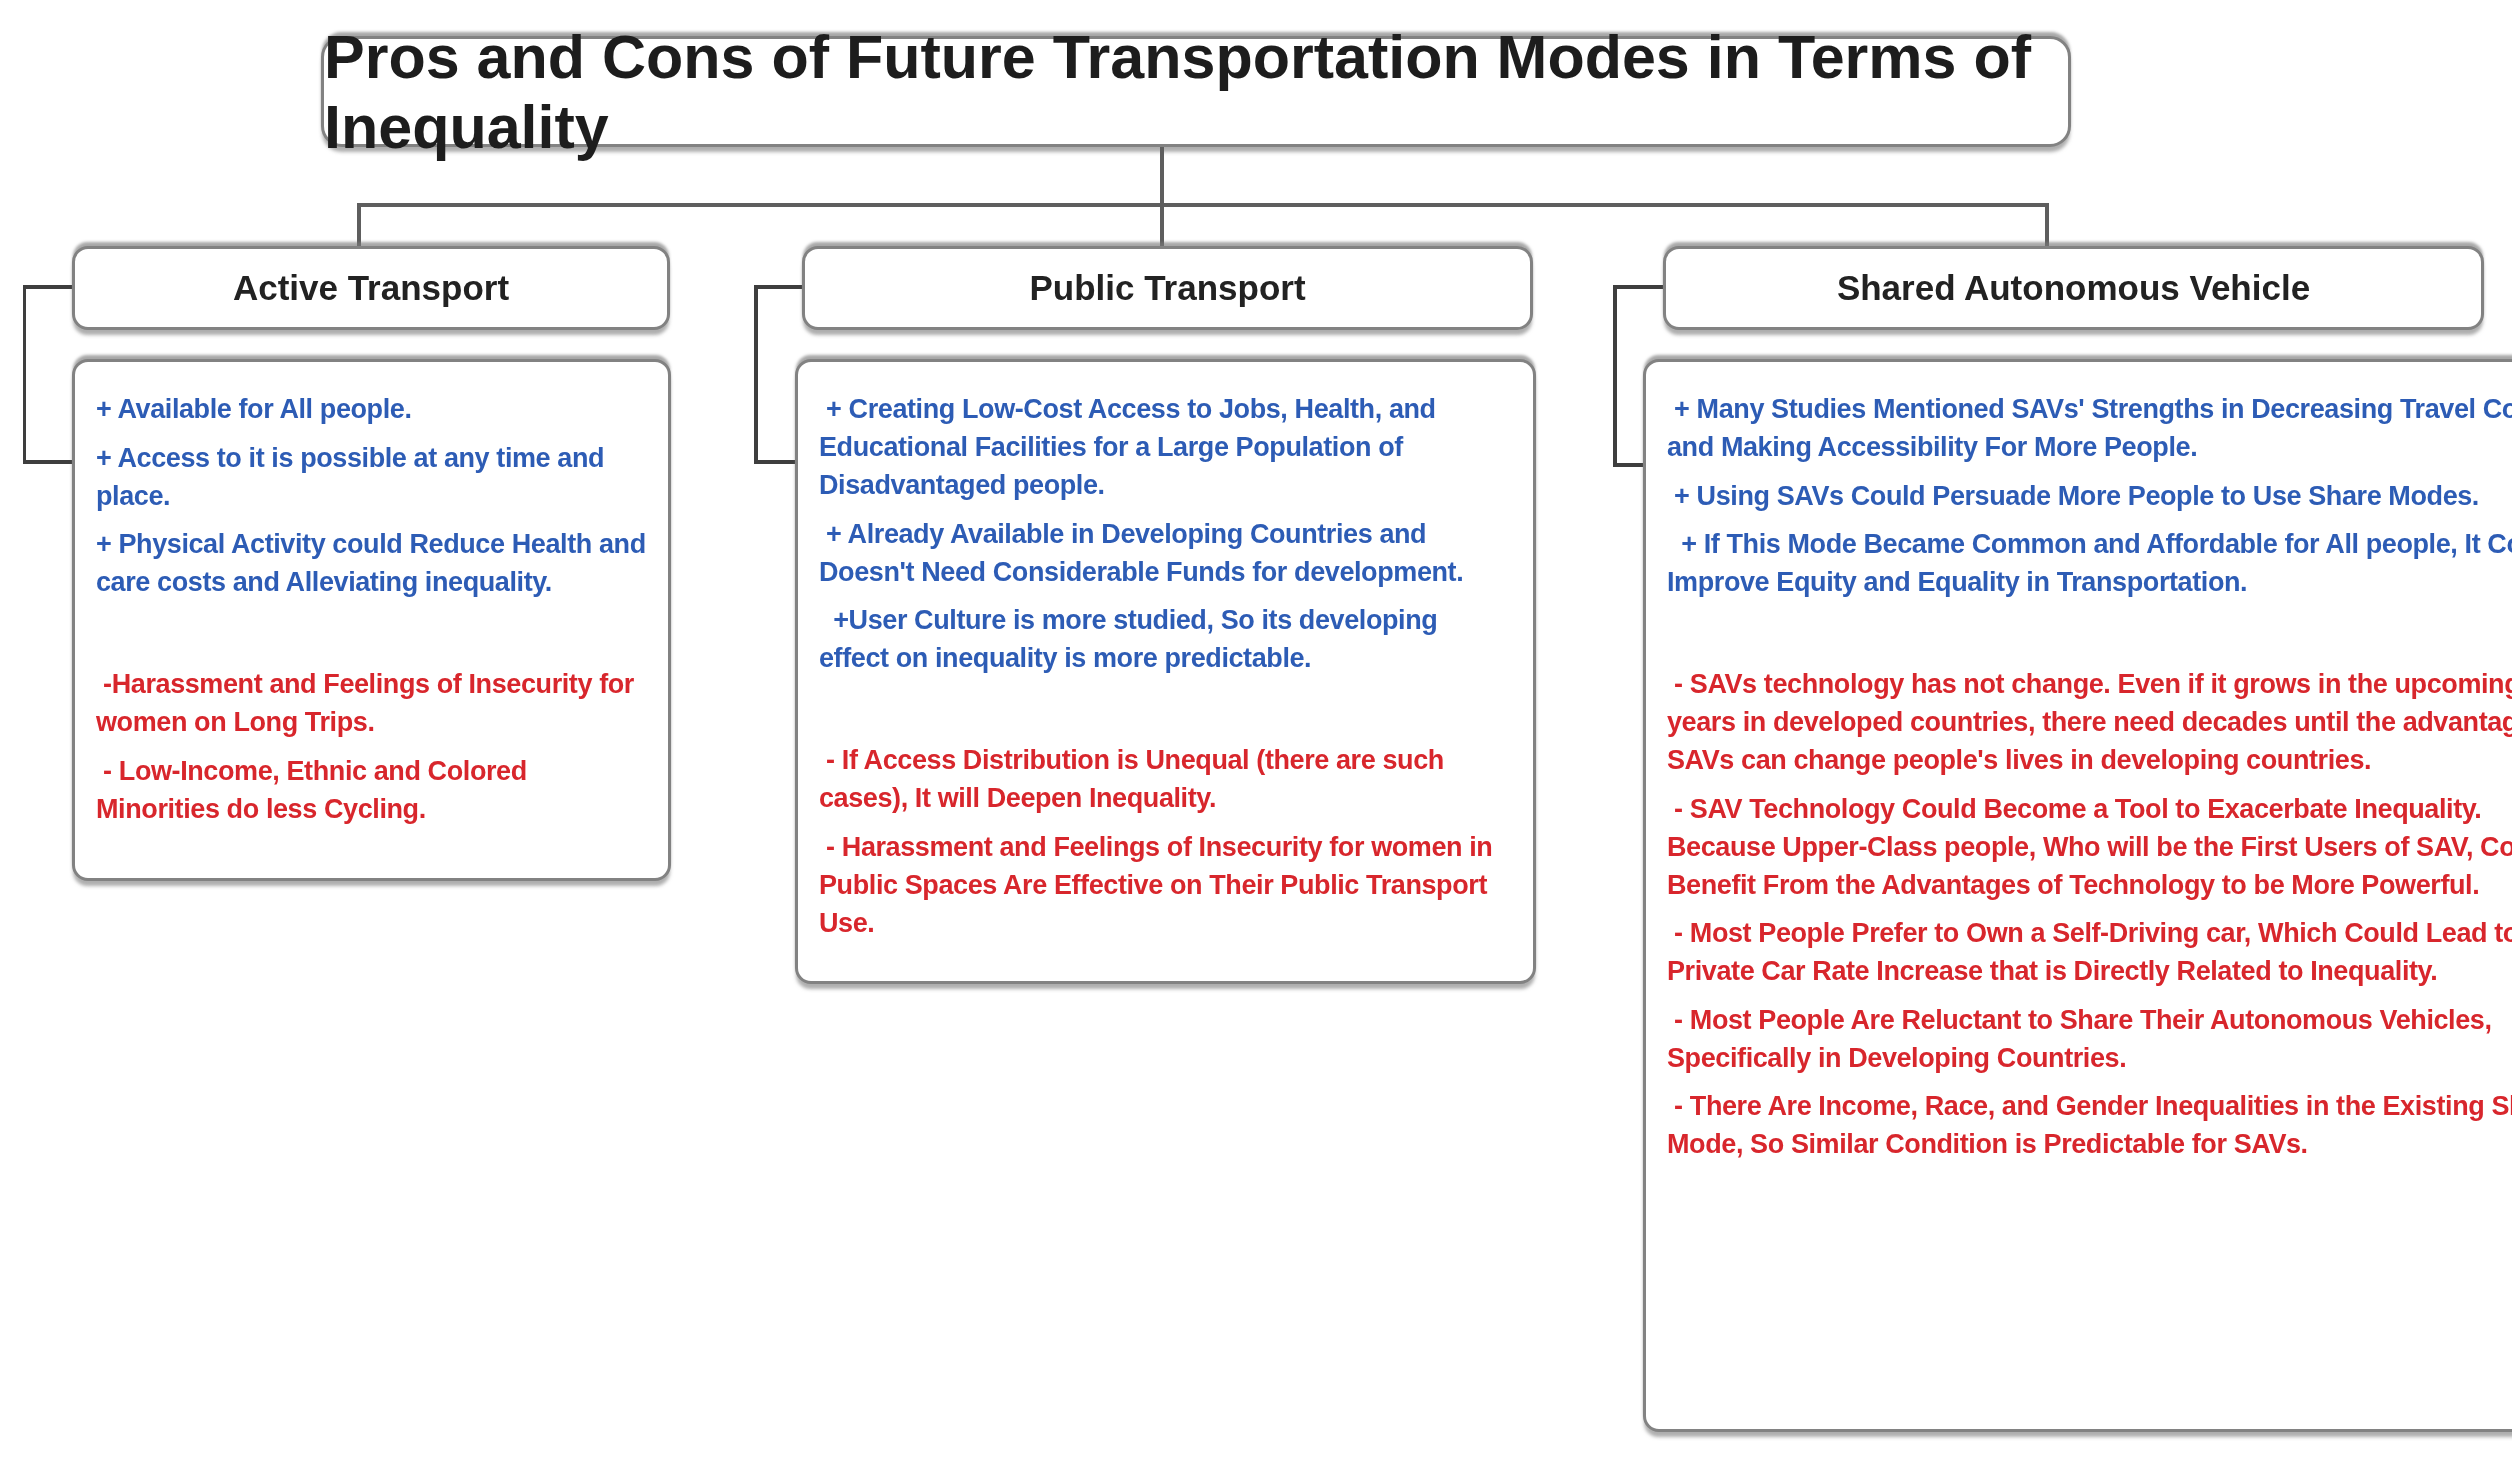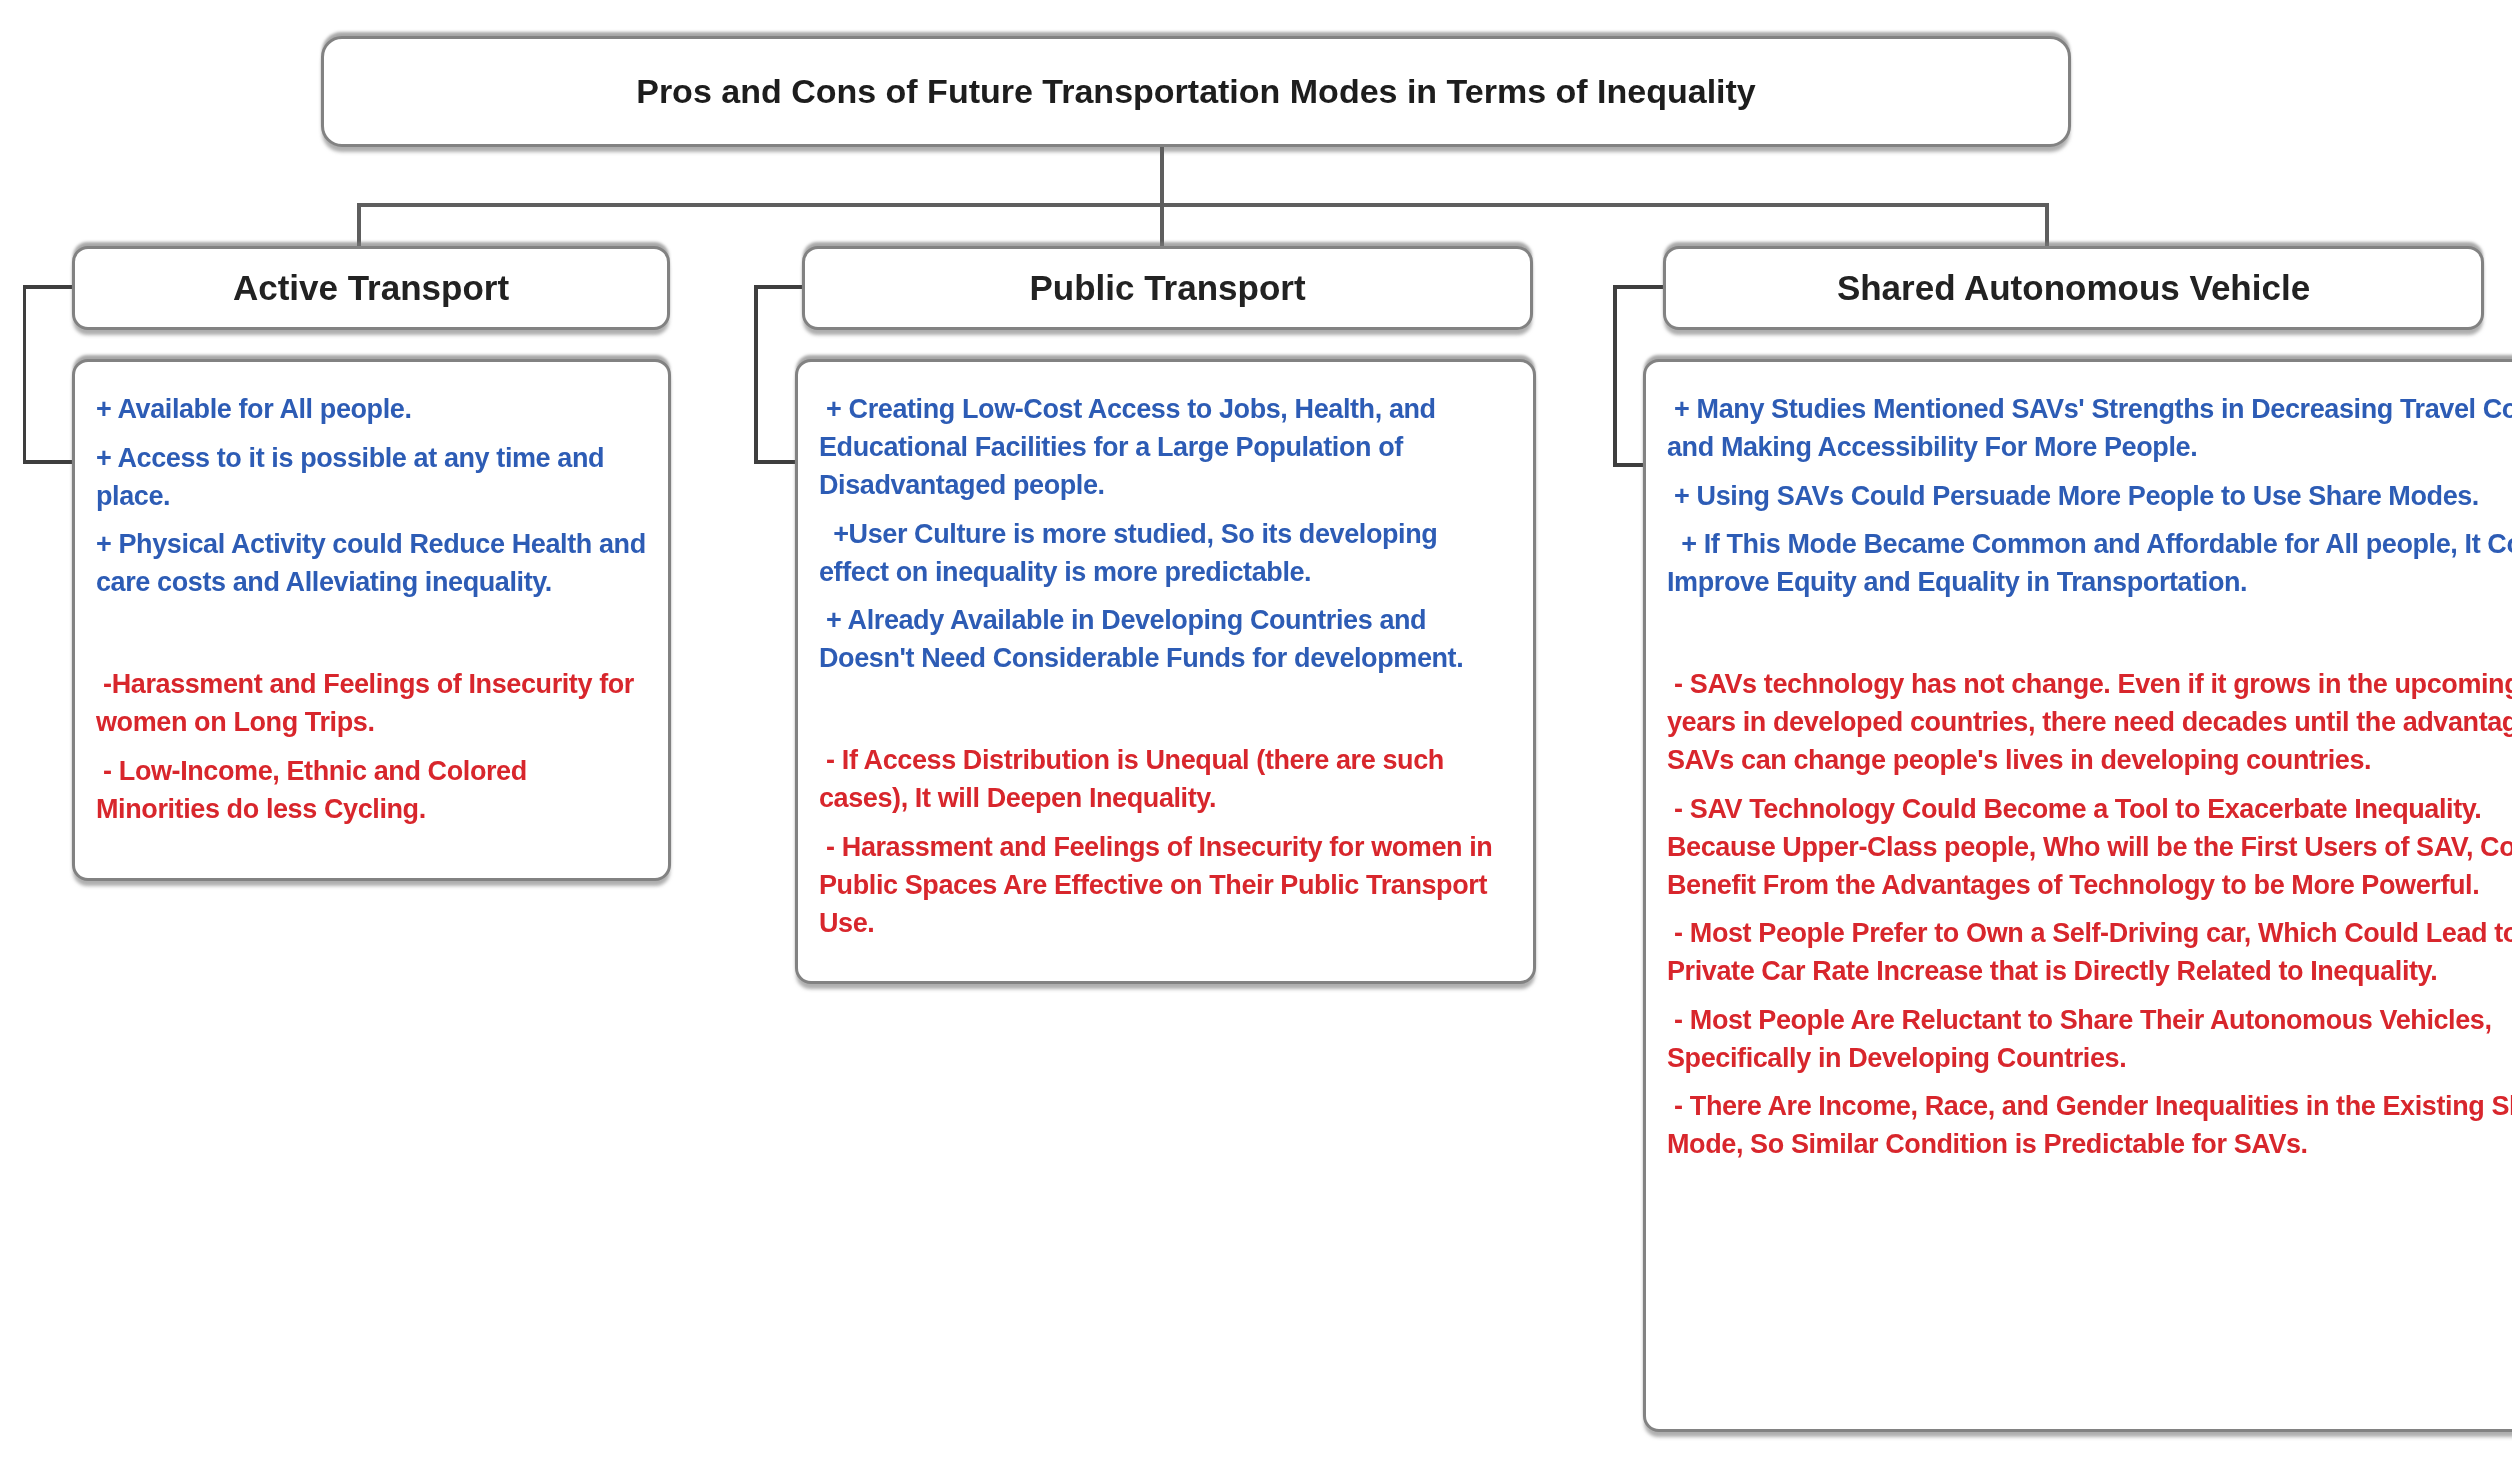--- a/index.html
+++ b/index.html
@@ -19,21 +19,21 @@
     border:3px solid #828282;
     border-radius:16px;
     box-shadow: 0 -5.3px 3px -1.5px rgba(120,120,120,.65),
                 0 6px 3.8px -1.5px rgba(120,120,120,.6);
     display:flex;
     align-items:center;
     justify-content:center;
   }
   .title-box {
     left:321px; top:36px; width:1750px; height:111px;
-    font-size:34px; color:#1d1d1d;
+    font-size:61px; color:#1d1d1d;
     letter-spacing:0px;
     border-radius:21px;
   }
   .header-box { height:84px; font-size:35px; color:#222222; }
   .h-active { left:72px;  top:246px; width:598px;  }
   .h-public { left:802px; top:246px; width:731px;  }
   .h-sav    { left:1663px; top:246px; width:821px; }
 
   .content-box {
     top:359px;
@@ -110,22 +110,22 @@
       <p> - Low-Income, Ethnic and Colored Minorities do less Cycling.</p>
     </div>
   </div>
 
   <div class="box header-box h-public">
     <span>Public Transport</span>
   </div>
   <div class="box content-box c-public">
     <div class="pros">
       <p> + Creating Low-Cost Access to Jobs, Health, and Educational Facilities for a Large Population of Disadvantaged people.</p>
+      <p> + Already Available in Developing Countries and Doesn't Need Considerable Funds for development.</p>
       <p>  +User Culture is more studied, So its developing effect on inequality is more predictable.</p>
-      <p> + Already Available in Developing Countries and Doesn't Need Considerable Funds for development.</p>
     </div>
     <div class="cons">
       <p> - If Access Distribution is Unequal (there are such cases), It will Deepen Inequality.</p>
       <p> - Harassment and Feelings of Insecurity for women in Public Spaces Are Effective on Their Public Transport Use.</p>
     </div>
   </div>
 
   <div class="box header-box h-sav">
     <span>Shared Autonomous Vehicle</span>
   </div>

